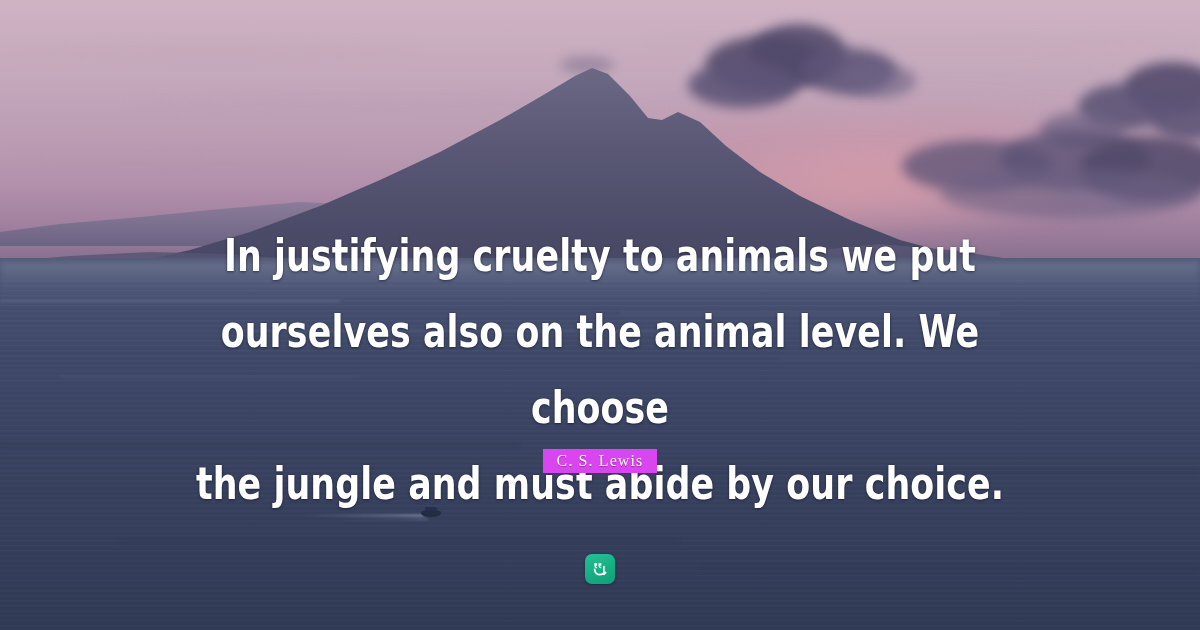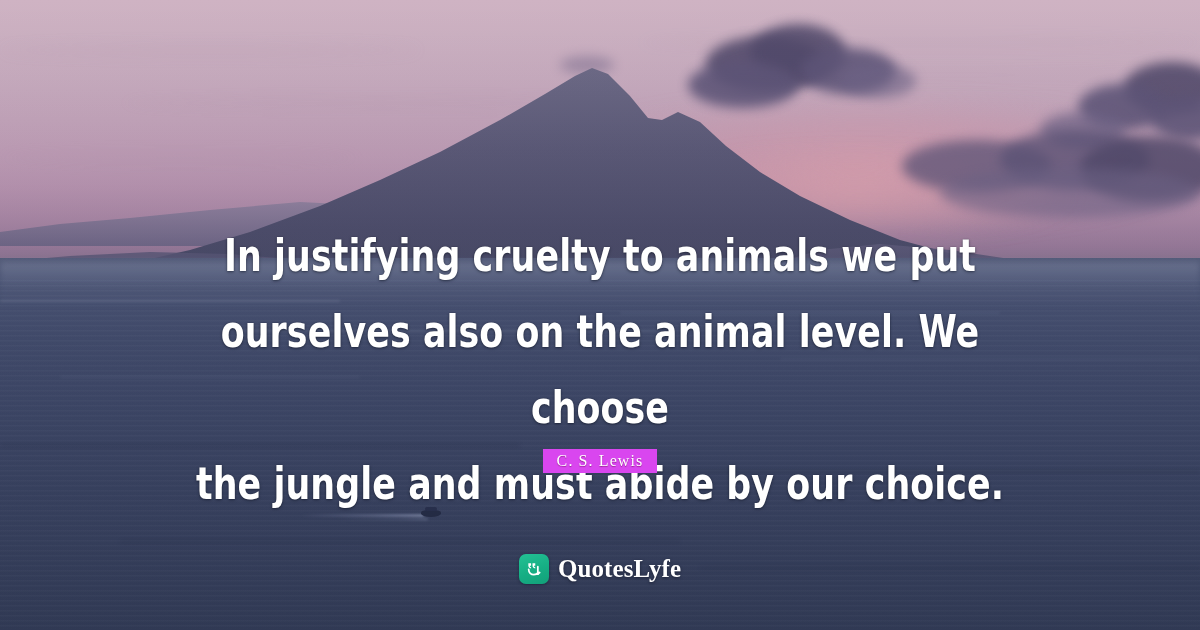--- a/index.html
+++ b/index.html
@@ -309,17 +309,16 @@
                    c-2.3 -.2 -3.3 -1.5 -3.3 -3.4 z" fill="#ffffff"></path>
           <path d="M10.2 5.0 h3.3 v3.1 h-1.5 c0 .9 .45 1.5 1.5 1.7 v1.5
                    c-2.3 -.2 -3.3 -1.5 -3.3 -3.4 z" fill="#ffffff"></path>
 
           <path d="M5.6 12.4 c0 4.0 2.9 6.4 6.3 6.4 c2.2 0 4.1 -1.0 5.2 -2.6" fill="none" stroke="#ffffff" stroke-width="2.1" stroke-linecap="round"></path>
 
           <path d="M16.6 9.2 v9.0" fill="none" stroke="#ffffff" stroke-width="2.1" stroke-linecap="round"></path>
           <path d="M16.6 18.2 l2.2 -2.0" fill="none" stroke="#ffffff" stroke-width="2.1" stroke-linecap="round"></path>
         </svg>
       </span>
-      <span class="brand-name">QuotesLyfe</span>
     </div>
 
   </div>
 </div>
 
 </body></html>

